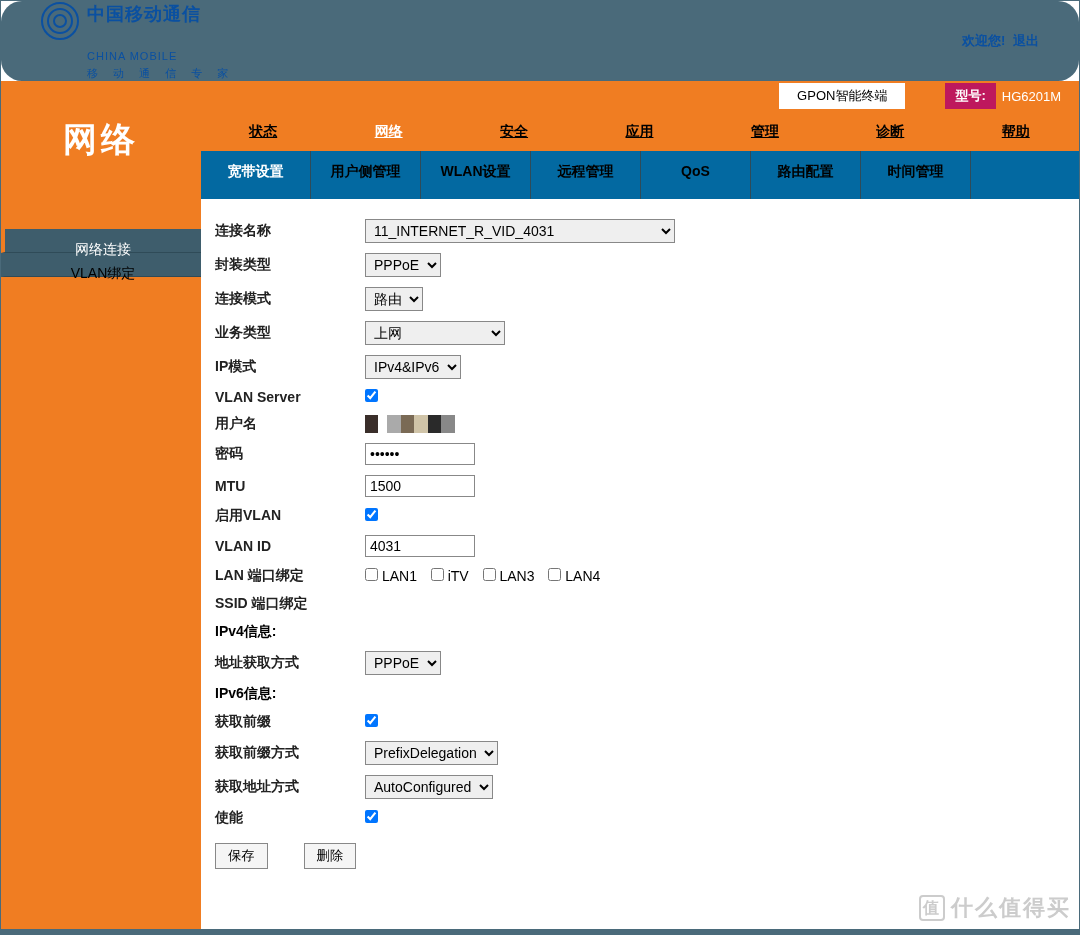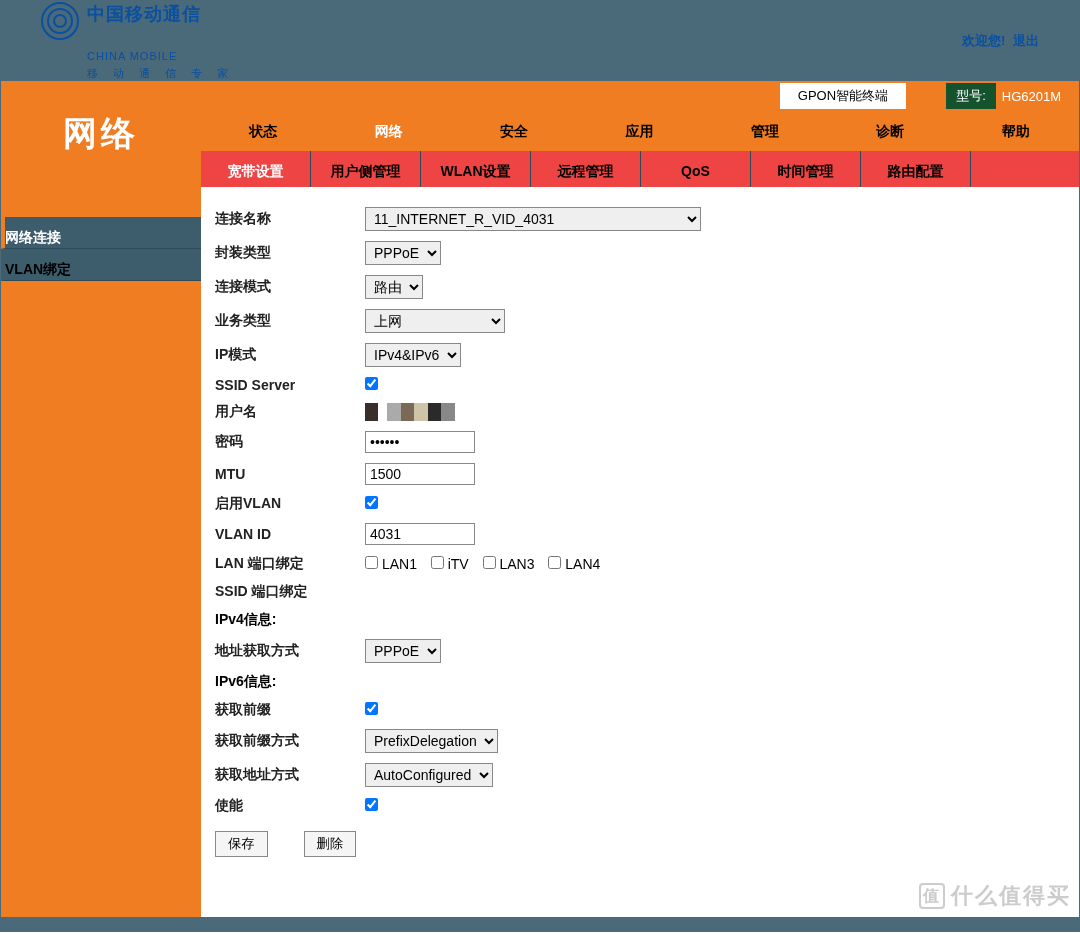--- a/index.html
+++ b/index.html
@@ -7,20 +7,21 @@
 .outer { border: 1px solid #4a6a7a; }
 
 .header {
   background: #4a6a7a;
   height: 80px;
   padding: 12px 40px;
   display: flex;
   align-items: center;
   justify-content: space-between;
   color: #fff;
+  border-radius: 21px;
 }
 .logo-block { display: flex; align-items: flex-start; gap: 8px; }
 .logo-icon {
   width: 38px; height: 38px;
   border: 2px solid #0a50a1;
   border-radius: 50%;
   position: relative;
   display: flex; align-items: center; justify-content: center;
 }
 .logo-icon::before, .logo-icon::after {
@@ -41,58 +42,59 @@
   display: flex;
   justify-content: flex-end;
   align-items: center;
   padding-right: 12px;
   color: #fff;
   font-size: 13px;
 }
 .info-bar .gpon {
   background: #fff; color: #000; padding: 4px 18px; margin-right: 0;
 }
-.info-bar .model-lbl { background: #14532d; padding: 4px 10px; color: #fff; font-weight: normal; margin-left: 40px; }
+.info-bar .model-lbl { background: #be185d; padding: 4px 10px; color: #fff; font-weight: bold; margin-left: 40px; }
 .info-bar .model-val { color: #fff; padding: 4px 6px; }
 
 .row2 { display: flex; }
 .page-title {
   width: 200px; background: #F07D22; color: #fff;
   font-size: 34px; font-weight: bold; text-align: center;
   display: flex; align-items: center; justify-content: center;
   letter-spacing: 4px;
 }
 .nav-area { flex: 1; }
 .main-nav {
   background: #F07D22; display: flex; height: 40px;
 }
 .main-nav .item {
   flex: 1; text-align: center; line-height: 40px;
   color: #000; font-weight: bold; cursor: pointer;
   border-right: 1px solid rgba(0,0,0,0);
+  text-decoration: underline;
 }
 .main-nav .item.active { color: #fff; }
 .sub-nav {
-  background: #ef4444; display: flex; height: 36px;
+  background: #0369a1; display: flex; height: 48px;
 }
 .sub-nav .item {
   width: 110px; text-align: center; line-height: 40px;
   color: #000; font-weight: bold; cursor: pointer;
   border-right: 1px solid #2f4b58;
 }
 .sub-nav .item.active { color: #fff; }
 
 .body-row { display: flex; min-height: 730px; }
 .sidebar {
   width: 200px; background: #F07D22;
   padding-top: 30px;
 }
 .sidebar .sitem {
-  background: #3e5d6c; color: #000; font-weight: bold;
-  text-align: left; height: 32px; line-height: 40px;
+  background: #3e5d6c; color: #000; font-weight: normal;
+  text-align: center; height: 24px; line-height: 40px;
   border-bottom: 1px solid #2f4b58; cursor: pointer;
   border-left: 4px solid #3e5d6c;
 }
 .sidebar .sitem.active { color: #fff; border-left: 4px solid #F07D22; }
 
 .content {
   flex: 1; background: #fff; padding: 20px 14px;
   overflow-y: auto; position: relative;
 }
 .content::-webkit-scrollbar { width: 16px; }
@@ -170,37 +172,37 @@
         <div class="item">管理</div>
         <div class="item">诊断</div>
         <div class="item">帮助</div>
       </div>
       <div class="sub-nav">
         <div class="item active">宽带设置</div>
         <div class="item">用户侧管理</div>
         <div class="item">WLAN设置</div>
         <div class="item">远程管理</div>
         <div class="item">QoS</div>
+        <div class="item">路由配置</div>
         <div class="item">时间管理</div>
-        <div class="item">路由配置</div>
       </div>
     </div>
   </div>
 
   <div class="body-row">
     <div class="sidebar">
       <div class="sitem active">网络连接</div>
       <div class="sitem">VLAN绑定</div>
     </div>
 
     <div class="content">
 
       <div class="field-row">
         <div class="lbl">连接名称</div>
-        <div class="ctrl"><select style="width:336px"><option>11_INTERNET_R_VID_4031</option></select></div>
+        <div class="ctrl"><select style="width:310px"><option>11_INTERNET_R_VID_4031</option></select></div>
       </div>
 
       <div class="field-row">
         <div class="lbl">封装类型</div>
         <div class="ctrl"><select><option>PPPoE</option></select></div>
       </div>
 
       <div class="field-row">
         <div class="lbl">连接模式</div>
         <div class="ctrl"><select><option>路由</option></select></div>
@@ -210,21 +212,21 @@
         <div class="lbl">业务类型</div>
         <div class="ctrl"><select style="width:140px"><option>上网</option></select></div>
       </div>
 
       <div class="field-row">
         <div class="lbl">IP模式</div>
         <div class="ctrl"><select><option>IPv4&amp;IPv6</option></select></div>
       </div>
 
       <div class="field-row">
-        <div class="lbl">SSID Server</div>
+        <div class="lbl">VLAN Server</div>
         <div class="ctrl"><input type="checkbox" checked="" style=""></div>
       </div>
 
       <div class="field-row">
         <div class="lbl">用户名</div>
         <div class="ctrl">
             <div class="obscured"></div>
           </div>
       </div>
 

